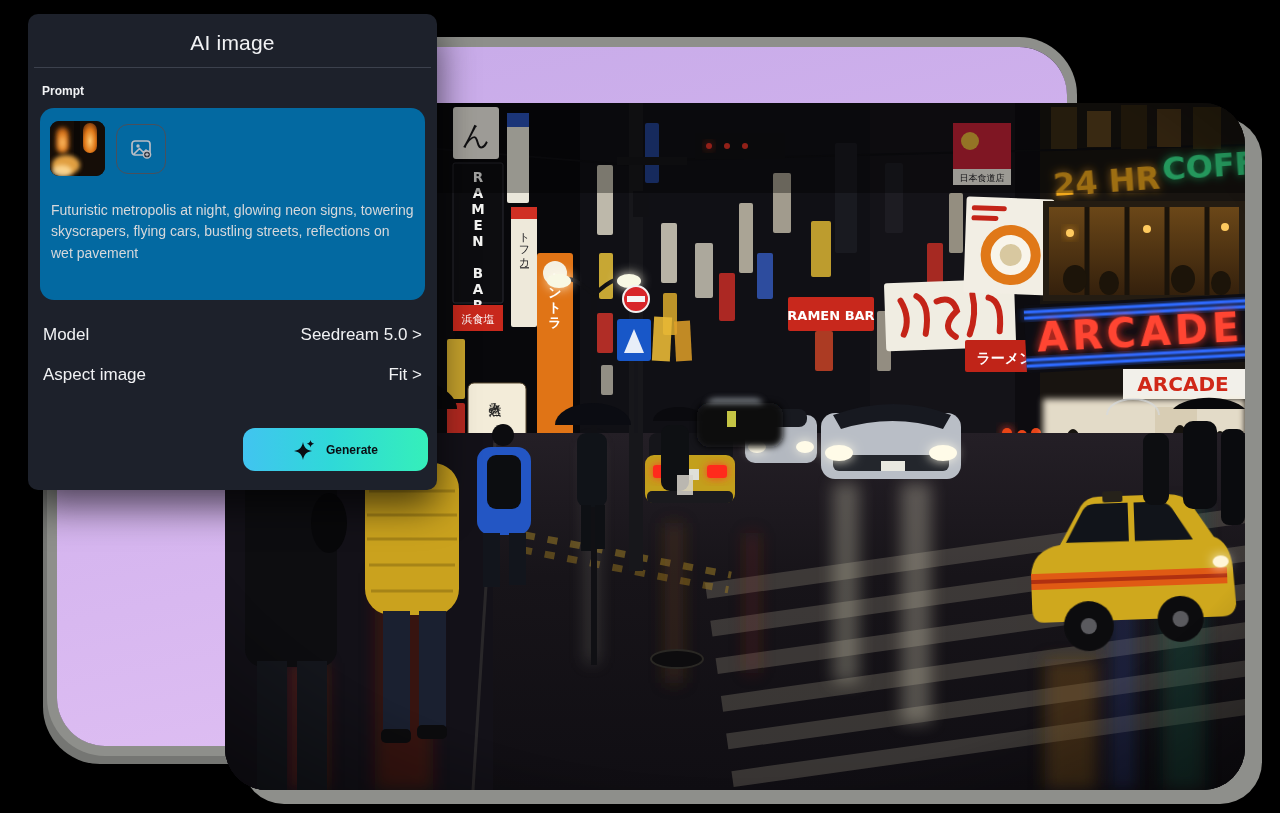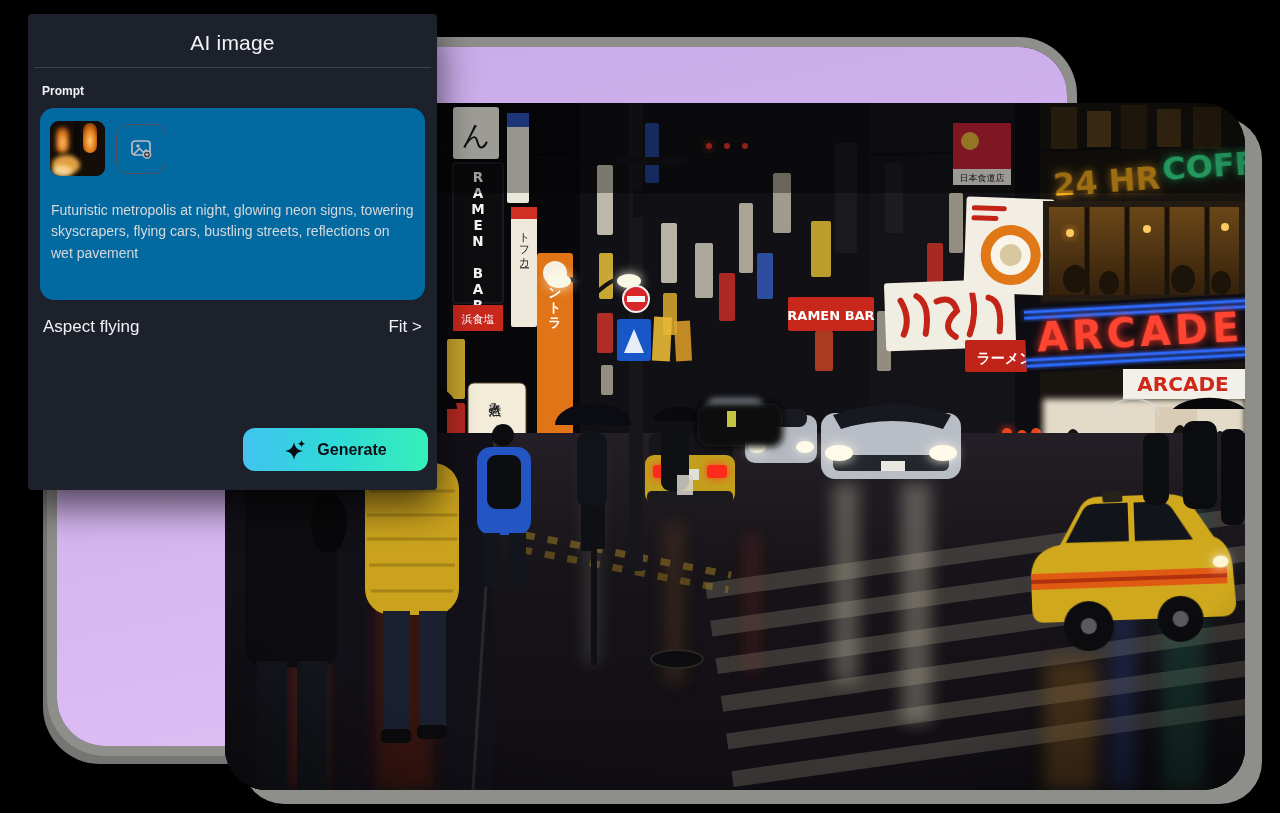--- a/index.html
+++ b/index.html
@@ -6,39 +6,39 @@
   body{font-family:"Liberation Sans",sans-serif;}
   .stage{position:relative;width:1280px;height:813px;background:#000;overflow:hidden;}
   
   .purple-card{position:absolute;left:57px;top:47px;width:1010px;height:699px;border-radius:48px;
     background:linear-gradient(168deg,#c6aae8 0%,#d3b3ee 45%,#e2c2f4 100%);
     box-shadow:0 0 0 10px #8e8f8b,-5px 9px 0 9px rgba(138,139,135,.85);}
   .photo-card{position:absolute;left:225px;top:103px;width:1020px;height:687px;border-radius:42px;
     overflow:hidden;background:#0b0b0e;box-shadow:17px 14px 0 0 #8e8f8b;}
   .photo-card svg{display:block;width:100%;height:100%;}
   
-  .panel{position:absolute;left:28px;top:14px;width:409px;height:476px;border-radius:4px;
+  .panel{position:absolute;left:28px;top:14px;width:409px;height:476px;border-radius:10px;
     background:#1d212b;box-shadow:0 16px 38px rgba(0,0,0,.65);color:#f1f2f4;}
   .panel-title{text-align:center;font-size:21px;font-weight:500;padding-top:17px;letter-spacing:.2px;}
   .divider{height:1px;background:#3c414d;margin:12px 6px 0 6px;}
   .prompt-label{font-size:12px;font-weight:600;margin:16px 0 10px 14px;}
   .prompt-box{position:relative;margin:0 12px;height:192px;border-radius:14px;background:#0369a1;}
   .thumb{position:absolute;left:10px;top:13px;width:55px;height:55px;border-radius:9px;overflow:hidden;background:#1a1009;}
   .add-img-btn{position:absolute;left:76px;top:16px;width:48px;height:48px;border-radius:12px;
     border:1.5px solid #4a505c;background:transparent;display:flex;align-items:center;justify-content:center;cursor:pointer;}
   .prompt-text{position:absolute;left:11px;right:10px;top:92px;font-size:14px;line-height:1.52;color:#d6d8db;}
   .row{display:flex;justify-content:space-between;align-items:center;margin:0 15px;height:26px;}
   .row-model{margin-top:22px;}
   .row-aspect{margin-top:14px;}
   .row .lbl{font-size:17px;color:#f0f1f3;}
   .row .val{font-size:17px;color:#f0f1f3;}
   .gen-btn{position:absolute;right:9px;bottom:19px;width:185px;height:43px;border:0;border-radius:12px;
     background:linear-gradient(90deg,#41c4f0 0%,#2fd9d8 48%,#35efba 100%);
     display:flex;align-items:center;justify-content:center;gap:9px;cursor:pointer;}
-  .gen-btn span{font-size:16px;font-weight:700;color:#0a0d13;}
+  .gen-btn span{font-size:12px;font-weight:700;color:#0a0d13;}
   .vt{writing-mode:vertical-rl;text-orientation:upright;}
   text{font-family:"DejaVu Sans",sans-serif;}
 </style>
 </head>
 <body>
 
 <div class="stage">
 
   <div class="purple-card"></div>
 
@@ -398,22 +398,26 @@
           <rect x="2" y="3" width="18" height="14" rx="3" fill="none" stroke="#b9bdc5" stroke-width="1.7"></rect>
           <circle cx="8" cy="8" r="1.7" fill="#b9bdc5"></circle>
           <path d="M4,16 L9.5,10.5 L13.5,14.5 L16,12 L20,16" fill="none" stroke="#b9bdc5" stroke-width="1.7" stroke-linejoin="round"></path>
           <circle cx="17" cy="16.5" r="3.6" fill="#272c38" stroke="#b9bdc5" stroke-width="1.5"></circle>
           <path d="M17,14.8 v3.4 M15.3,16.5 h3.4" stroke="#b9bdc5" stroke-width="1.3"></path>
         </svg>
       </div>
       <div class="prompt-text">Futuristic metropolis at night, glowing neon signs, towering skyscrapers, flying cars, bustling streets, reflections on wet pavement</div>
     </div>
 
+    <div class="row row-model">
+      <span class="lbl">Model</span>
+      <span class="val">Seedream 5.0 &gt;</span>
+    </div>
     <div class="row row-aspect">
-      <span class="lbl">Aspect flying</span>
+      <span class="lbl">Aspect image</span>
       <span class="val">Fit &gt;</span>
     </div>
 
     <button class="gen-btn">
       <svg width="24" height="24" viewBox="0 0 24 24">
         <path d="M10 4 C11 9.5 13.5 12 19 13 C13.5 14 11 16.5 10 22 C9 16.5 6.5 14 1 13 C6.5 12 9 9.5 10 4 Z" fill="#0a0d13"></path>
         <path d="M17.5 2 C17.9 4.2 19 5.3 21.2 5.7 C19 6.1 17.9 7.2 17.5 9.4 C17.1 7.2 16 6.1 13.8 5.7 C16 5.3 17.1 4.2 17.5 2 Z" fill="#0a0d13"></path>
       </svg>
       <span>Generate</span>
     </button>

